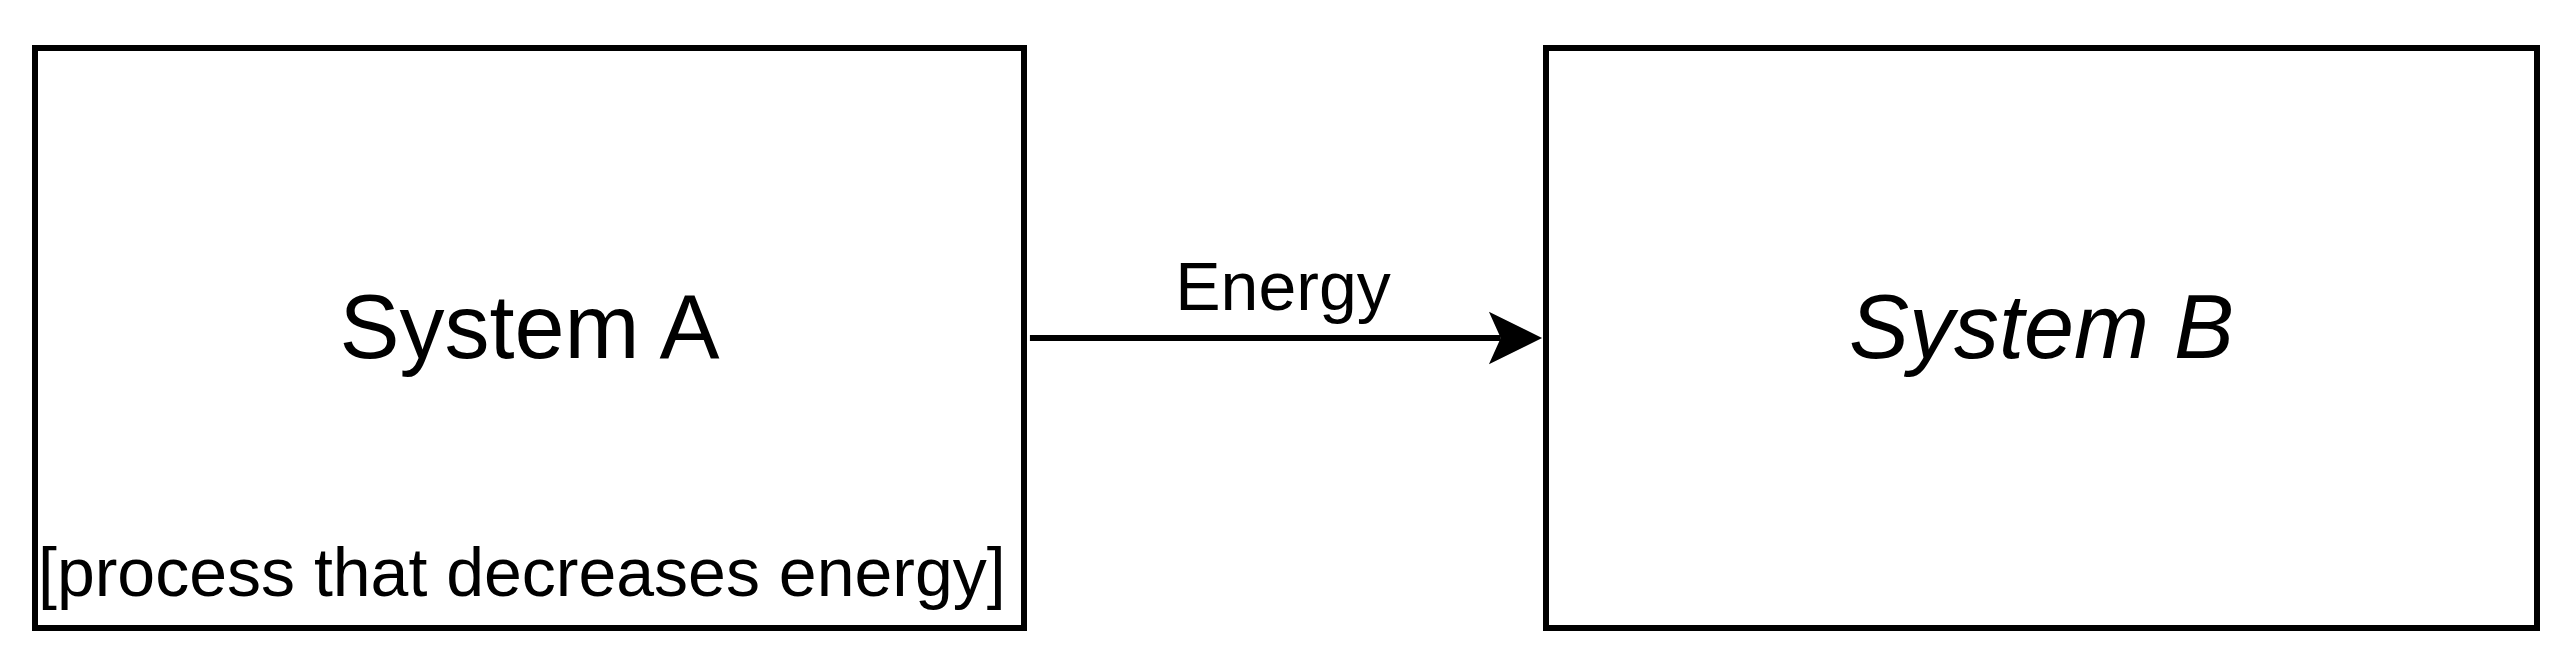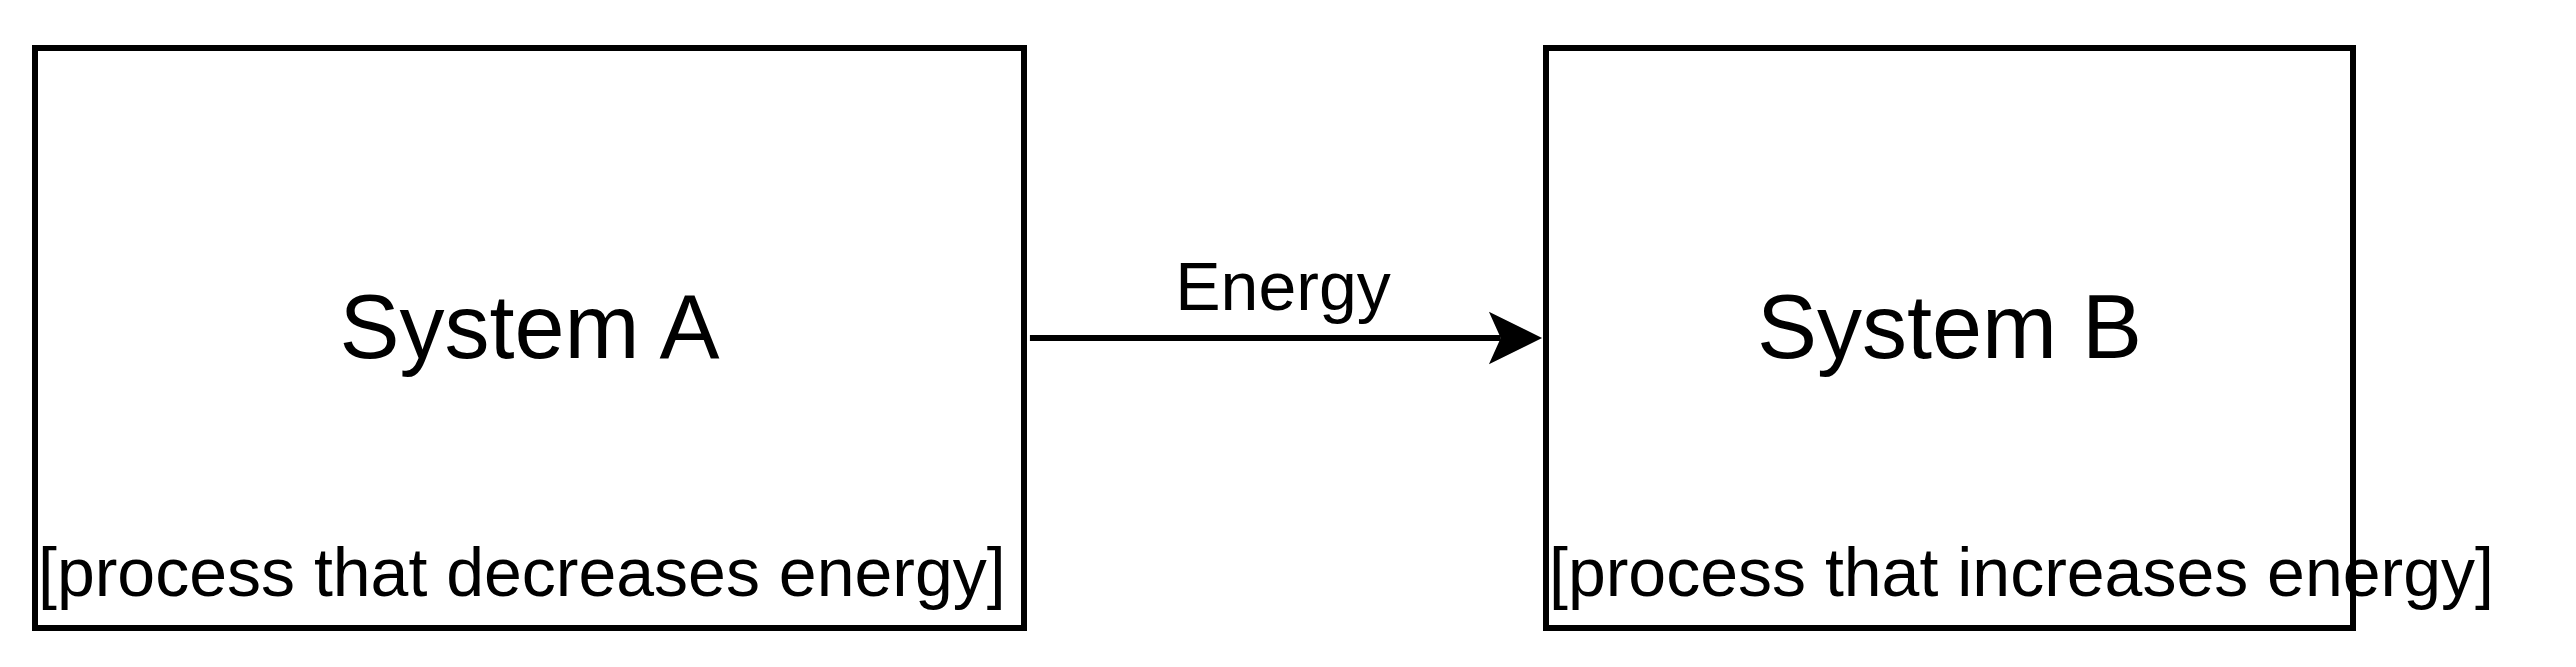--- a/index.html
+++ b/index.html
@@ -19,21 +19,21 @@
   }
   .box {
     position: absolute;
     top: 45px;
     height: 586px;
     border: 6px solid #000000;
     background: #ffffff;
     box-sizing: border-box;
   }
   .box-a { left: 32px;   width: 995px; }
-  .box-b { left: 1543px; width: 813px; }
+  .box-b { left: 1543px; width: 997px; font-style: italic; }
   .box-title {
     position: absolute;
     left: 0; right: 0; top: 0; bottom: 0;
     display: flex;
     align-items: center;
     justify-content: center;
     padding-bottom: 22px;
     font-size: 90px;
     line-height: 1;
     white-space: nowrap;
@@ -75,17 +75,16 @@
 
   <div class="arrow-label">Energy</div>
 
   <svg class="arrow-svg" width="516" height="54" viewBox="0 0 607 64">
     <line x1="0" y1="32" x2="558" y2="32" stroke="#000000" stroke-width="7"></line>
     <polygon points="607,32 544,1 558,32 544,63" fill="#000000"></polygon>
   </svg>
 
   <div class="box box-b">
     <div class="box-title">System B</div>
-    <div class="box-subtitle">[process that increases energy]</div>
   </div>
 
 </div>
 
 
 </body></html>

